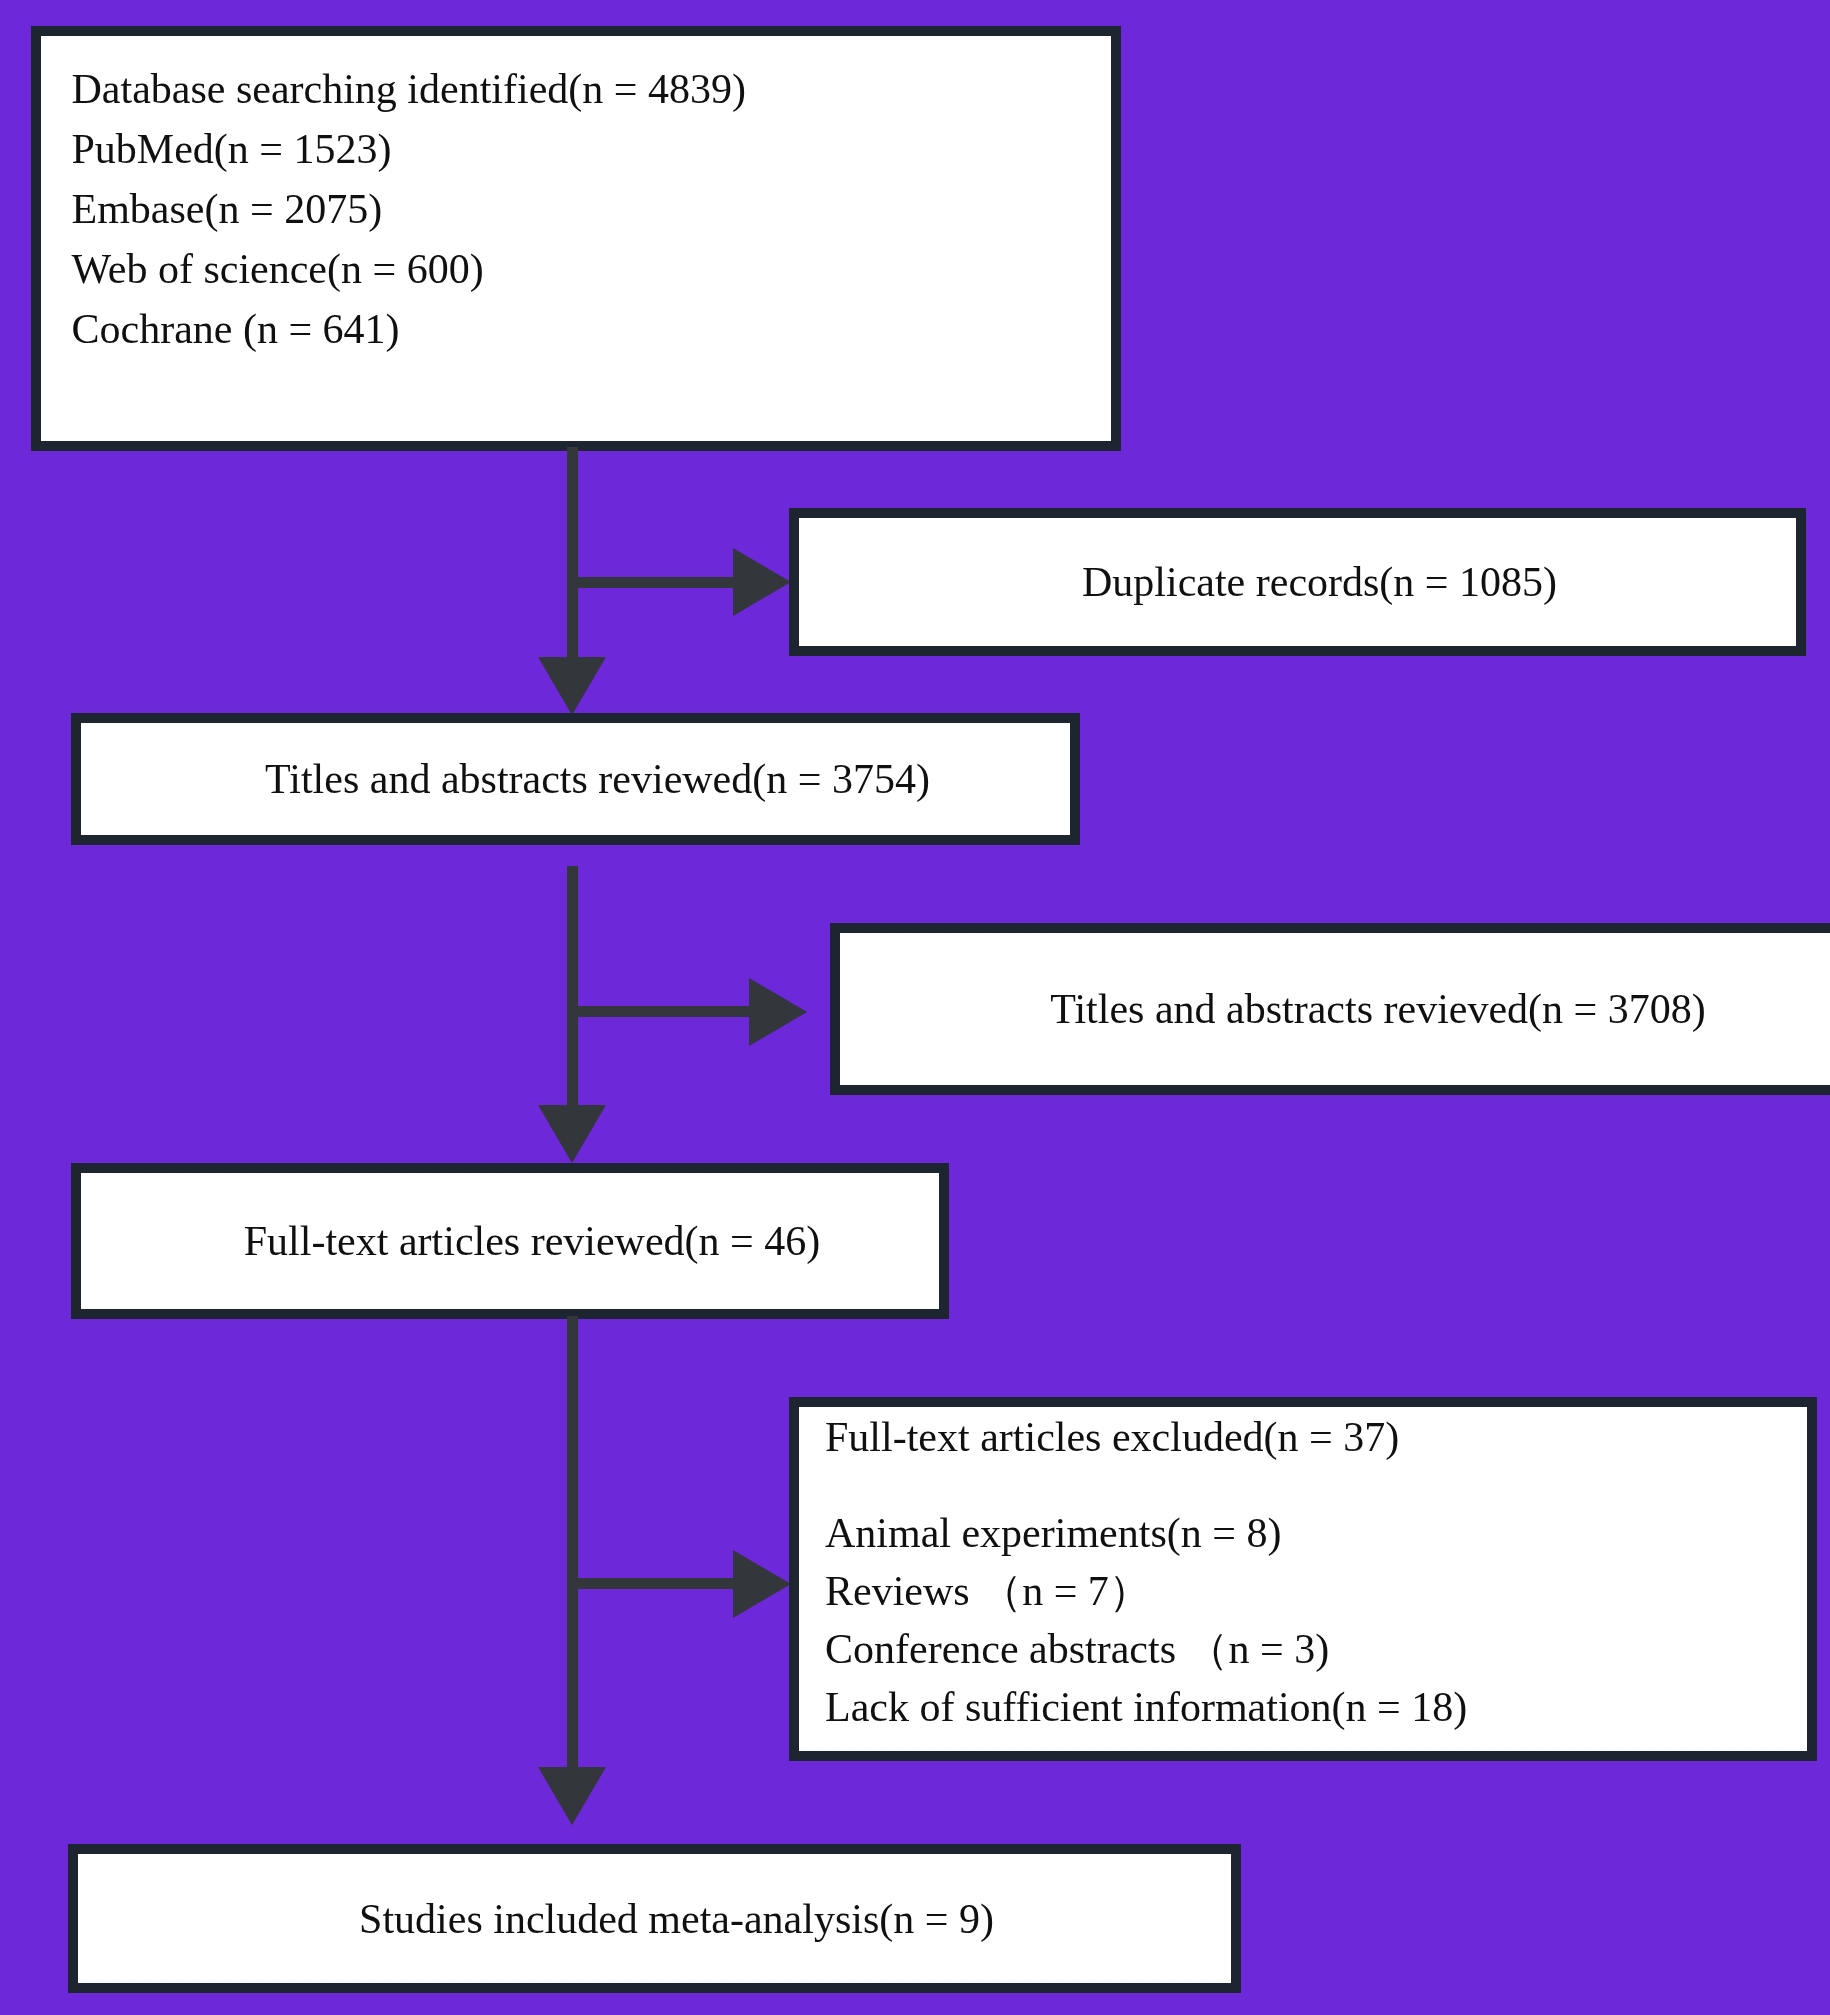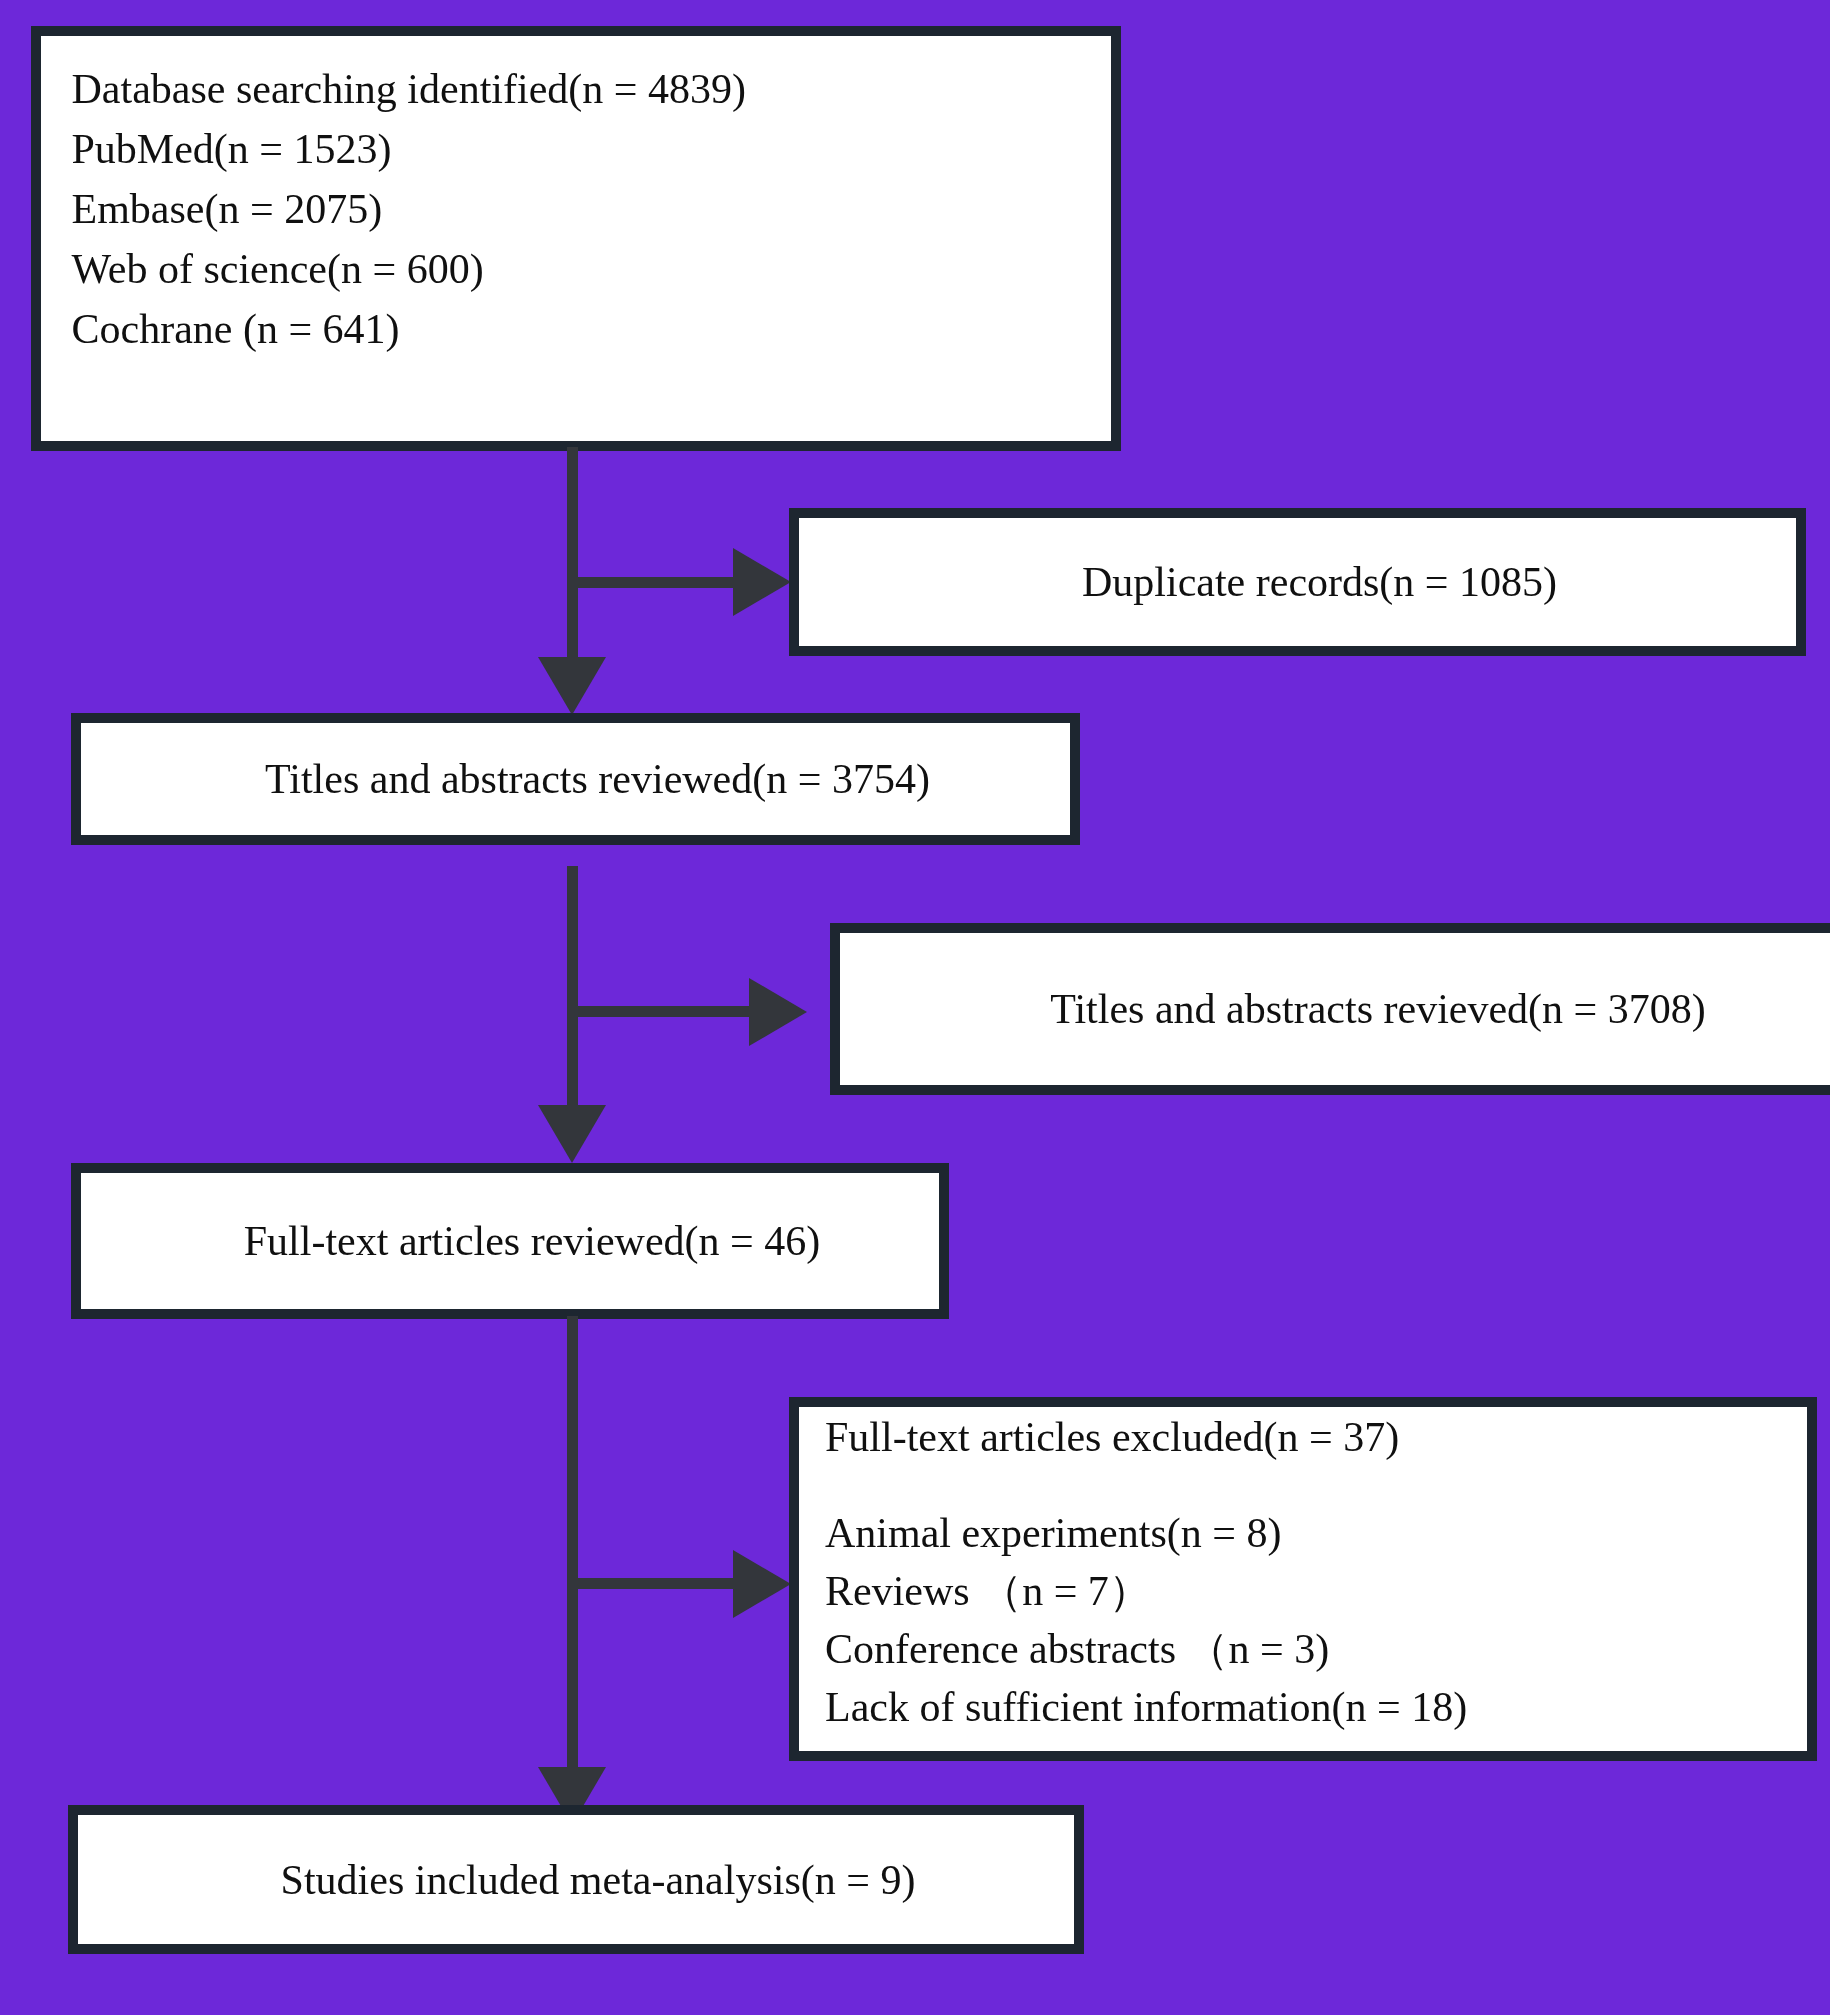--- a/index.html
+++ b/index.html
@@ -57,21 +57,21 @@
     border-bottom: 34px solid transparent;
     border-left: 58px solid #33363b;
   }
   
   #box-identification { left: 30.5px;   top: 26.4px;   width: 1090px; height: 425px; padding: 22.3px 20.3px 0 31px; }
   #box-duplicates     { left: 789px; top: 508px;  width: 1017px; height: 148px; }
   #box-titles-reviewed{ left: 71px;  top: 713px; width: 1009px; height: 132px; }
   #box-titles-excluded{ left: 830px; top: 923px; width: 1052px; height: 172px; }
   #box-fulltext-reviewed { left: 71px; top: 1163px; width: 878px; height: 156px; }
   #box-fulltext-excluded { left: 789px; top: 1397px; width: 1028px; height: 364px; padding: 1.4px 16.3px 0 26px; }
-  #box-included       { left: 68px;  top: 1805px; width: 1016px; height: 149px; }
+  #box-included       { left: 68px;  top: 1844px; width: 1173px; height: 149px; }
   #excl-reasons { margin-top: 38px; }
   
   #stem-1 { left: 567px; top: 447px;  width: 10.8px; height: 215px; }
   #stem-1-arrow { left: 538px; top: 657px; }
   #branch-1 { left: 567px; top: 577px; width: 168px; height: 10.8px; }
   #branch-1-arrow { left: 733px; top: 548px; }
   #stem-2 { left: 567px; top: 866px; width: 10.8px; height: 242px; }
   #stem-2-arrow { left: 538px; top: 1105px; }
   #branch-2 { left: 567px; top: 1006px; width: 187px; height: 10.8px; }
   #branch-2-arrow { left: 749px; top: 978px; }

